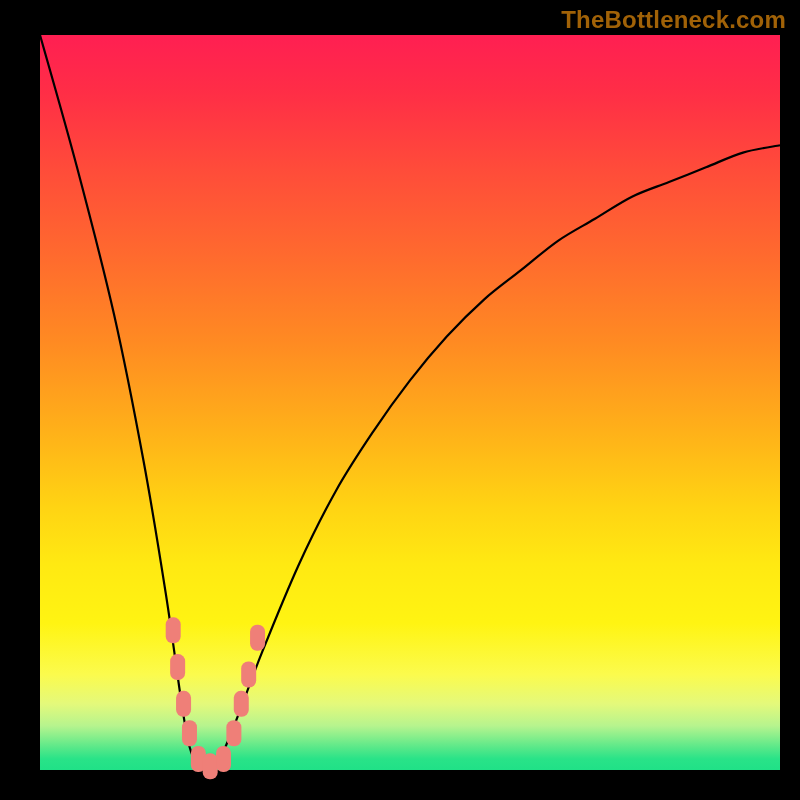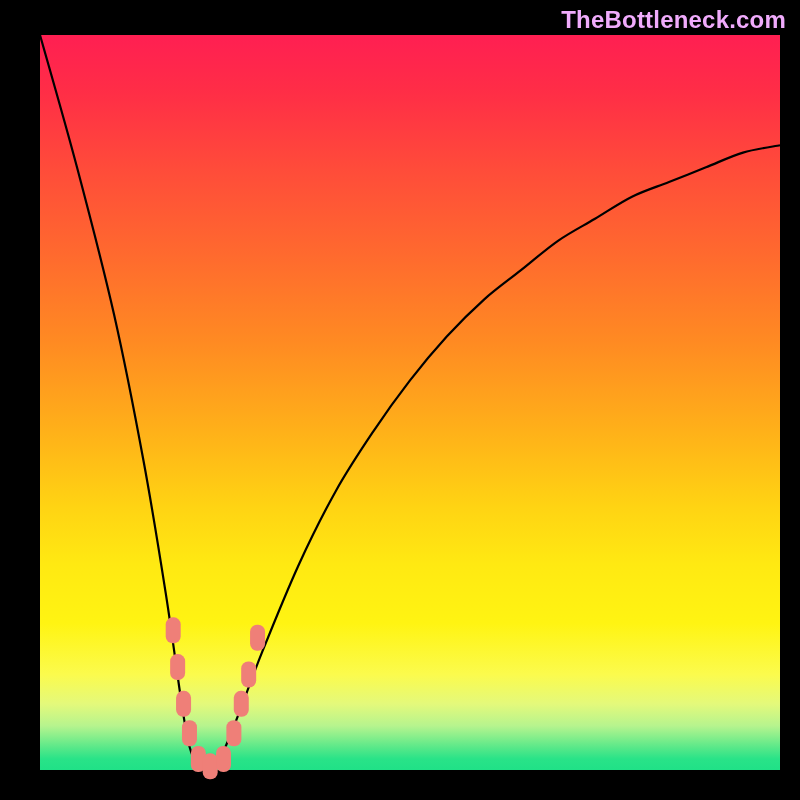--- a/index.html
+++ b/index.html
@@ -52,21 +52,21 @@
     height: 735px;
     overflow: visible;
   }
   .watermark {
     position: absolute;
     top: 6px;
     right: 14px;
     font-family: Arial, Helvetica, sans-serif;
     font-size: 24px;
     font-weight: 600;
-    color: #f0abfc;
+    color: #a16207;
     letter-spacing: 0.2px;
   }
 </style>
 </head>
 <body>
 
 <div class="frame">
   <div class="plot"></div>
 
   <svg class="curve" viewBox="0 0 740 735" preserveAspectRatio="none">

